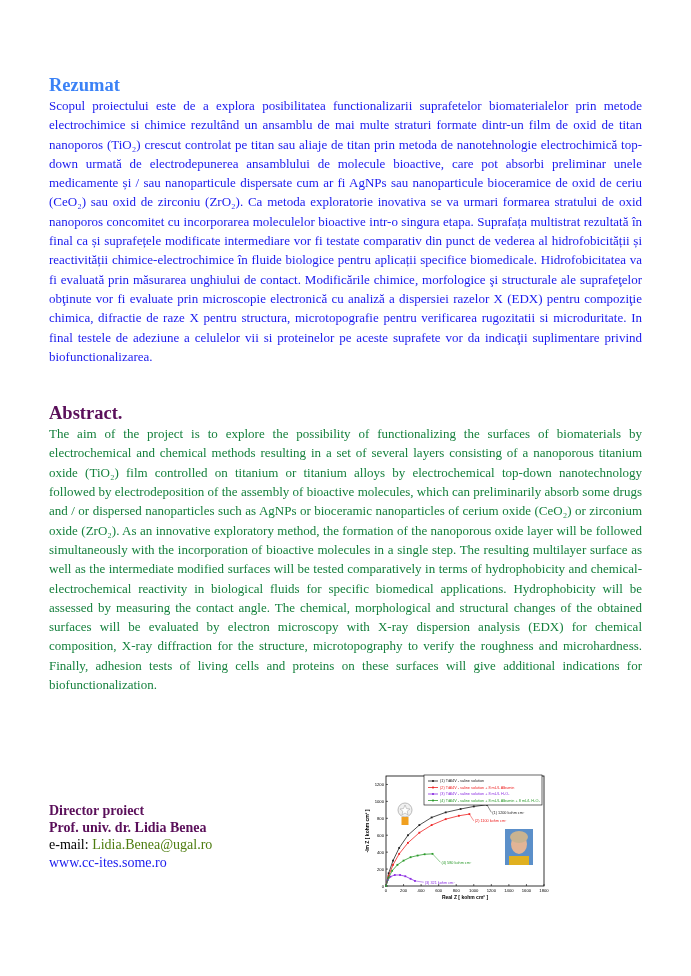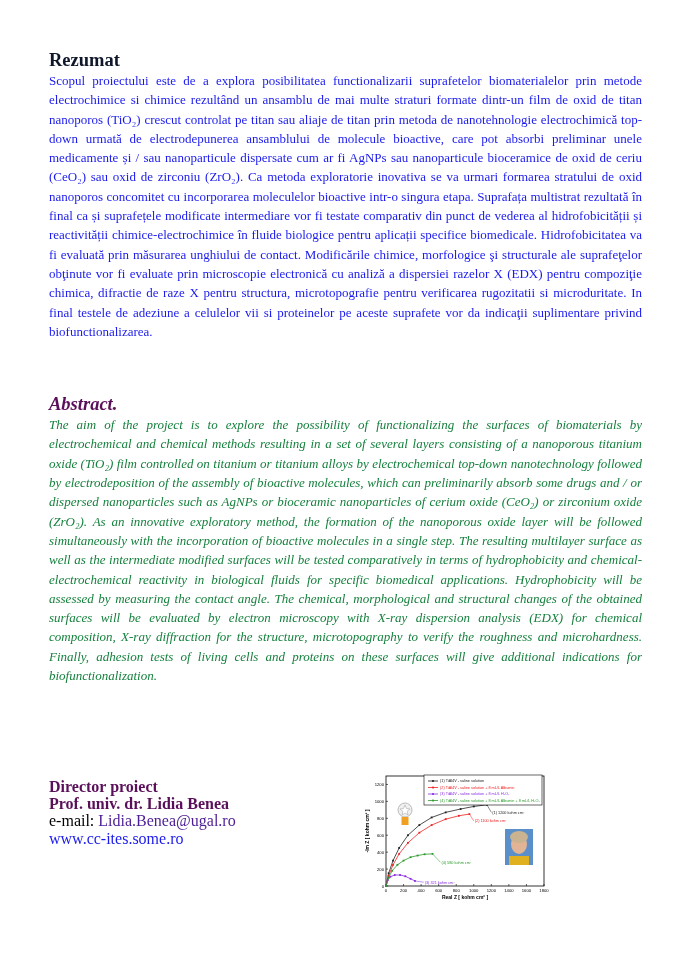--- a/index.html
+++ b/index.html
@@ -1,29 +1,29 @@
 <!DOCTYPE html>
 <html><head>
 <meta charset="utf-8">
 <style>
   html, body { margin: 0; padding: 0; background: #ffffff; }
   body { width: 691px; height: 976px; position: relative; overflow: hidden;
          font-family: "Liberation Serif", "DejaVu Serif", serif; }
   .page { position: absolute; left: 49px; top: 49px; width: 593px; }
   h2 { margin: 0; font-size: 18.5px; font-weight: bold; line-height: 22px; }
-  .h-rez { color: #0f172a; }
+  .h-rez { color: #3b82f6; margin-top: 25px; }
   .h-abs { color: #5a0f5a; }
   p.body { margin: 0; font-size: 13px; line-height: 19.3px; text-align: justify; }
   .rez-body { color: #1a1aee; }
   .abs-body { color: #15803d; }
-  .abstract-section { margin-top: 52px; font-style: italic; }
-  .director { position: absolute; left: 49px; top: 778px; font-size: 16px; line-height: 17.2px; }
+  .abstract-section { margin-top: 36px; }
+  .director { position: absolute; left: 49px; top: 802px; font-size: 14px; line-height: 17.2px; }
   .director .role, .director .name { color: #5a0f5a; font-weight: bold; }
   .director .email-line { color: #000; }
-  .director .email { color: #4c1d95; }
+  .director .email { color: #4d7c0f; }
   .director .link { color: #1a1aee; text-decoration: underline; }
   .director .site { color: #1a1aee; }
   .chart-box { position: absolute; left: 362px; top: 772px; width: 188px; height: 132px; }
   svg text { font-family: "Liberation Sans", "DejaVu Sans", sans-serif; }
 </style>
 </head>
 <body>
 
 <div class="page">
   <section>

